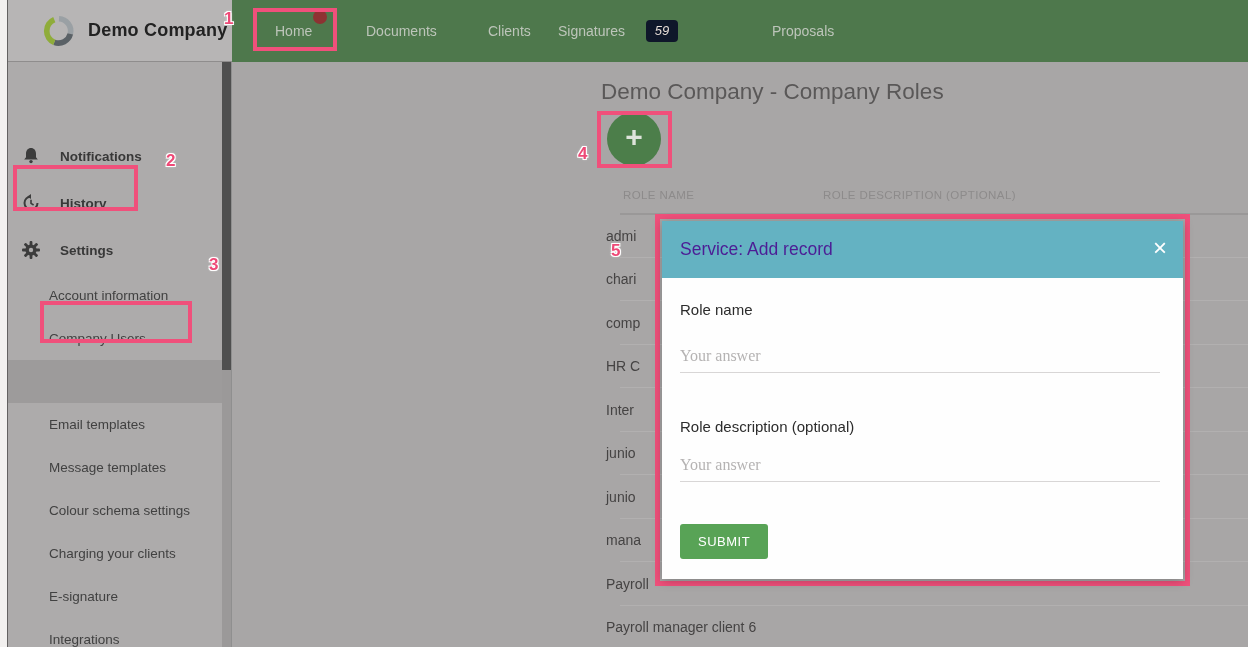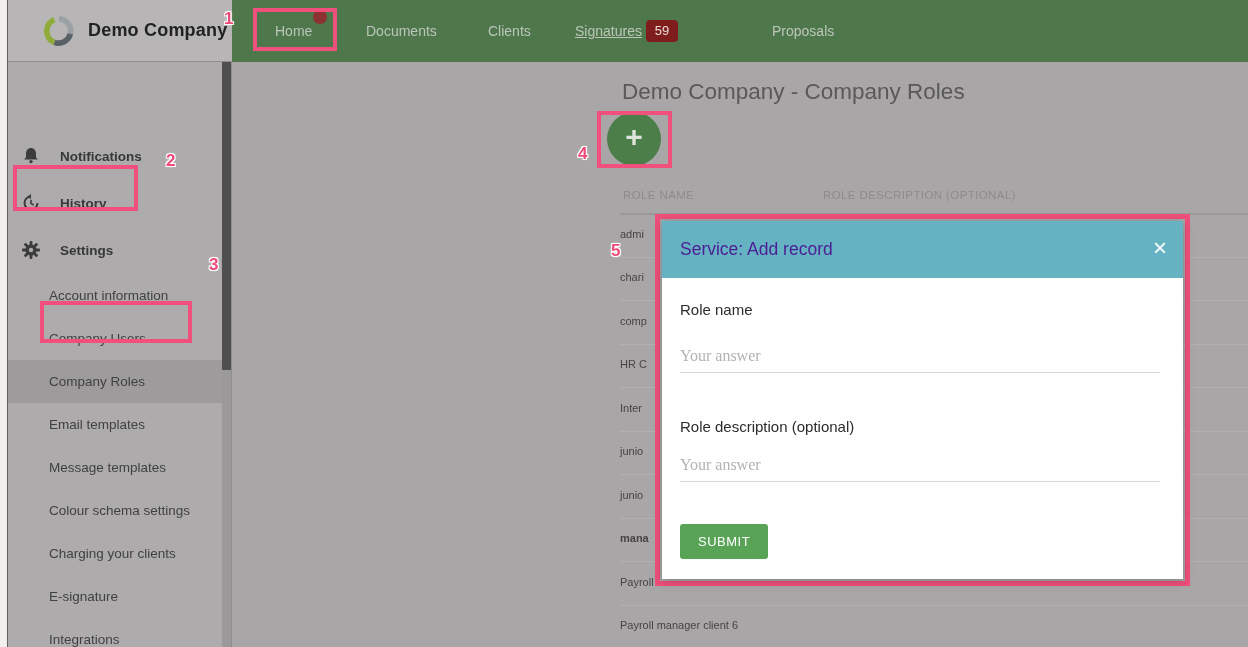--- a/index.html
+++ b/index.html
@@ -10,41 +10,41 @@
 
   
   .gutter { position:absolute; left:0; top:0; width:8px; height:647px; background:#f2f0ef; border-right:1px solid #636161; }
 
   
   .topbar { position:absolute; left:8px; top:0; right:0; height:62px; background:#4e784c; }
   .brand-area { position:absolute; left:0; top:0; width:224px; height:62px; background:#b7b5b5; border-bottom:1px solid #8f8d8d; display:flex; align-items:center; padding-left:34px; }
   .brand-logo { width:34px; height:34px; flex:0 0 auto; }
   .brand-name { font-size:18px; font-weight:bold; color:#222; margin-left:12px; letter-spacing:.2px; }
   .nav-item { position:absolute; top:0; height:62px; line-height:62px; font-size:14px; color:#bdc5ba; cursor:pointer; }
-  .nav-badge { position:absolute; left:638px; top:20px; width:32px; height:22px; background:#7f1d1d; border-radius:4px; color:#e7ddd7; font-size:13px; text-align:center; line-height:22px; }
+  .nav-badge { position:absolute; left:638px; top:20px; width:32px; height:22px; background:#0f172a; border-radius:4px; color:#e7ddd7; font-size:13px; text-align:center; line-height:22px;font-style:italic; }
   .notif-dot { position:absolute; left:305px; top:10px; width:14px; height:14px; border-radius:50%; background:#8d3232; }
 
   
   .sidebar { position:absolute; left:8px; top:62px; width:224px; height:585px; background:#adabab; border-right:1px solid #8f8f8f; }
   .side-item { position:absolute; left:0; width:214px; height:34px; display:flex; align-items:center; cursor:pointer; }
   .side-item .icn { position:absolute; left:13px; width:20px; height:20px; color:#3c3c3c; }
   .side-item .lbl { position:absolute; left:52px; font-size:13.5px; font-weight:bold; color:#383838; }
   .side-sub { position:absolute; left:0; width:214px; height:30px; display:flex; align-items:center; cursor:pointer; }
   .side-sub .lbl { position:absolute; left:41px; font-size:13.5px; color:#414141; }
   .side-selected { position:absolute; left:0; top:298px; width:214px; height:43px; background:#9d9b9b; }
   .scroll-track { position:absolute; left:222px; top:62px; width:9px; height:585px; background:#9b9999; }
   .scroll-thumb { position:absolute; left:222px; top:62px; width:9px; height:308px; background:#4f4f4f; cursor:pointer; }
 
   
-  .page-title { position:absolute; left:622px; top:79px; font-size:22.5px; color:#5a5858; }
+  .page-title { position:absolute; left:601px; top:79px; font-size:22.5px; color:#5a5858; }
   .add-btn { position:absolute; left:607px; top:112px; width:54px; height:54px; border-radius:50%; background:#4c7e4a; color:#dde3da; font-size:30px; font-weight:bold; text-align:center; line-height:50px; cursor:pointer; }
   .th { position:absolute; top:189px; font-size:11.5px; letter-spacing:.4px; color:#8d8b8b; }
   .table-line { position:absolute; left:620px; width:628px; height:1px; background:#b2b0b0; }
   .table-line.head { height:2px; background:#9a9898; }
-  .row-cell { position:absolute; left:620px; font-size:11px; color:#454343; white-space:nowrap; }
+  .row-cell { position:absolute; left:606px; font-size:14px; color:#454343; white-space:nowrap; }
 
   
   .modal-card { position:absolute; left:662px; top:221px; width:521px; height:358px; background:#fefefe; z-index:41; box-shadow:0 2px 10px rgba(0,0,0,.25); }
   .modal-head { position:relative; height:57px; background:#64b2c2; }
   .modal-title { position:absolute; left:18px; top:0; height:57px; line-height:57px; font-size:17.5px; color:#4c1d95; }
   .modal-close { position:absolute; right:16px; top:0; height:57px; line-height:54px; font-size:24px; color:#fff; cursor:pointer; }
   .m-label { position:absolute; left:18px; font-size:15px; color:#2c2c2c; }
   .m-input { position:absolute; left:18px; width:480px; height:34px; border:none; border-bottom:1px solid #d8d6d6; background:transparent; font-family:Liberation Serif, serif; font-size:16px; color:#333; outline:none; }
   .m-input::placeholder { color:#b5b3b3; opacity:1; }
   .submit-btn { position:absolute; left:18px; top:303px; background:#58a356; color:#fff; border:none; border-radius:3px; font-family:"Liberation Sans","DejaVu Sans",sans-serif; font-size:13px; letter-spacing:.5px; padding:10px 18px; cursor:pointer; }
@@ -70,21 +70,21 @@
         <path d="M18 5 A13 13 0 0 1 30 21" fill="none" stroke="#9aa0a4" stroke-width="6"></path>
         <path d="M30 21 A13 13 0 0 1 13 30" fill="none" stroke="#5a6166" stroke-width="6"></path>
         <path d="M13 30 A13 13 0 0 1 13 6" fill="none" stroke="#8fac3a" stroke-width="6"></path>
       </svg>
       <span class="brand-name">Demo Company</span>
     </div>
     <div class="nav-item" style="left:267px;">Home</div>
     <div class="notif-dot"></div>
     <div class="nav-item" style="left:358px;">Documents</div>
     <div class="nav-item" style="left:480px;">Clients</div>
-    <div class="nav-item" style="left:567px;text-decoration:underline;">Signatures</div>
+    <div class="nav-item" style="left:550px;">Signatures</div>
     <div class="nav-badge">59</div>
     <div class="nav-item" style="left:730px;margin-left:34px;">Proposals</div>
   </div>
 
   <div class="sidebar">
     <div class="side-selected"></div>
 
     <div class="side-item" style="top:77px;">
       <span class="icn">
         <svg viewBox="0 0 20 20" width="20" height="20">
@@ -121,23 +121,20 @@
       </span>
       <span class="lbl">Settings</span>
     </div>
 
     <div class="side-sub" style="top:218px;">
         <span class="lbl">Account information</span>
       </div>
     <div class="side-sub" style="top:261px;">
         <span class="lbl">Company Users</span>
       </div>
-    <div class="side-sub" style="top:304px;">
-        <span class="lbl">Company Roles</span>
-      </div>
     <div class="side-sub" style="top:347px;">
         <span class="lbl">Email templates</span>
       </div>
     <div class="side-sub" style="top:390px;">
         <span class="lbl">Message templates</span>
       </div>
     <div class="side-sub" style="top:433px;">
         <span class="lbl">Colour schema settings</span>
       </div>
     <div class="side-sub" style="top:476px;">
@@ -171,21 +168,21 @@
   <div class="table-line" style="top:561px;"></div>
   <div class="table-line" style="top:605px;"></div>
 
   <div class="row-cell" style="top:228px;">admi</div>
   <div class="row-cell" style="top:271px;">chari</div>
   <div class="row-cell" style="top:315px;">comp</div>
   <div class="row-cell" style="top:358px;">HR C</div>
   <div class="row-cell" style="top:402px;">Inter</div>
   <div class="row-cell" style="top:445px;">junio</div>
   <div class="row-cell" style="top:489px;">junio</div>
-  <div class="row-cell" style="top:532px;font-weight:bold;">mana</div>
+  <div class="row-cell" style="top:532px;">mana</div>
   <div class="row-cell" style="top:576px;">Payroll</div>
   <div class="row-cell" style="top:619px;">Payroll manager client 6</div>
 
   <div class="ann-box thick" style="left:655px; top:214px; width:535px; height:372px;"></div>
   <div class="modal-card">
     <div class="modal-head">
       <span class="modal-title">Service: Add record</span>
       <span class="modal-close">×</span>
     </div>
     <div class="m-label" style="top:80px;">Role name</div>

